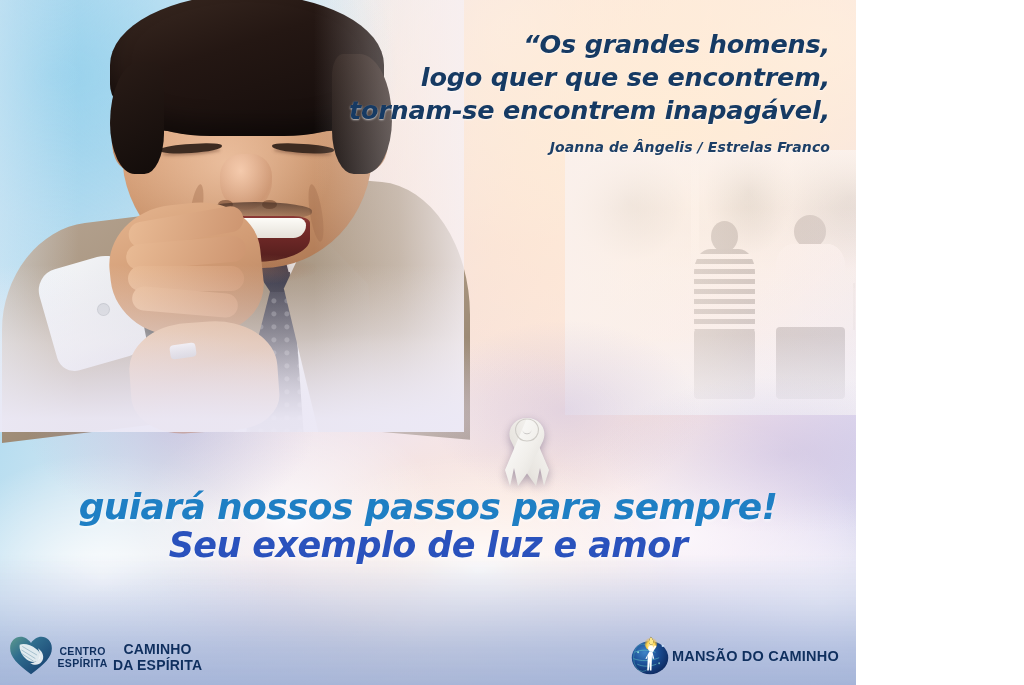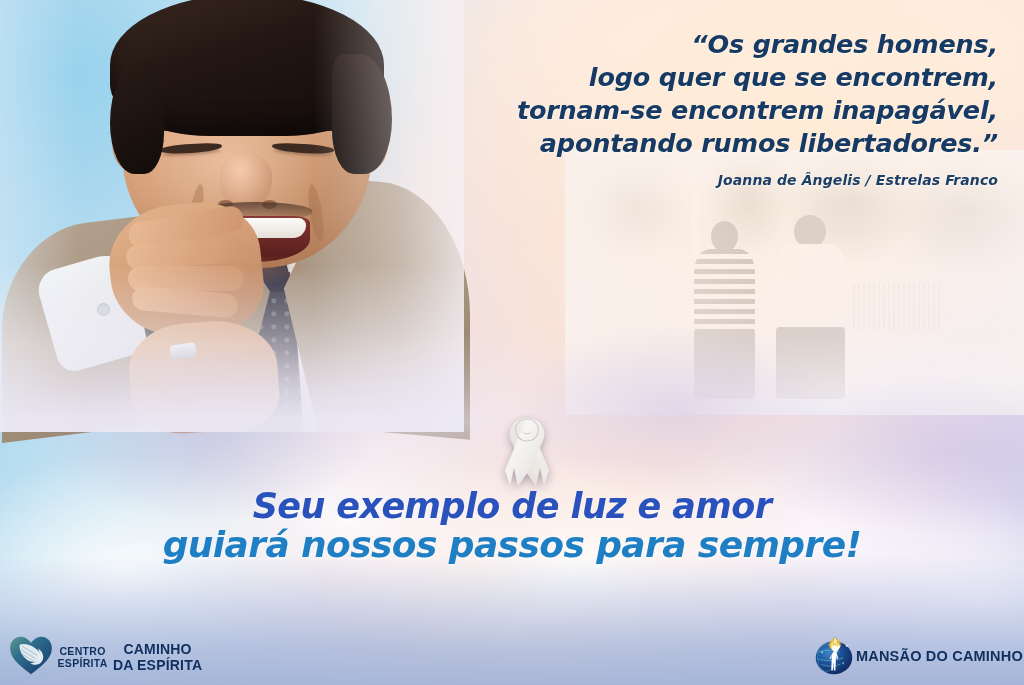--- a/index.html
+++ b/index.html
@@ -7,21 +7,21 @@
 
   html, body {
     width:1024px; height:685px;
     overflow:hidden;
     font-family:"Liberation Sans", sans-serif;
     background:#fff;
   }
 
   #stage {
     position:relative;
-    width:1024px; height:685px;
+    width:856px; height:685px;
     overflow:hidden;
     isolation:isolate;
   }
 
   
   .bg-base {
     position:absolute; inset:0;
     background:
       linear-gradient(110deg,
         #9ed2ec 0%,
@@ -303,21 +303,21 @@
   .msg-1 { font-size:38px; color:#2340b4; text-shadow:0 2px 3px rgba(255,255,255,.55); }
   .msg-2 { font-size:35px; color:#2a52bd; margin-top:2px; text-shadow:0 2px 3px rgba(255,255,255,.55); }
   .msg-3 { font-size:36px; color:#1f7fc4; margin-top:2px; text-shadow:0 2px 3px rgba(255,255,255,.55); }
 
   
   .logo {
     position:absolute; bottom:6px; z-index:30;
     display:flex; align-items:center;
   }
   .logo-left  { left:8px;  width:196px; }
-  .logo-right { right:0; width:212px; }
+  .logo-right { right:16px; width:212px; }
   .logo-mark { width:46px; height:40px; margin-bottom:3px; }
   .logo-right .logo-mark { width:44px; height:42px; }
   .logo-txt {
     font-family:"Liberation Sans", sans-serif;
     font-weight:bold;
     color:#0f2f5e;
     text-align:center;
     line-height:1.12;
     letter-spacing:.3px;
   }
@@ -401,21 +401,20 @@
   </div>
 
   <div class="clouds-lower"></div>
   <div class="clouds-violet"></div>
   <div class="bottom-band"></div>
 
   <div class="quote">
     <div class="quote-line">“Os grandes homens,</div>
     <div class="quote-line">logo quer que se encontrem,</div>
     <div class="quote-line">tornam-se encontrem inapagável,</div>
-    <div class="quote-line">apontando rumos libertadores.”</div>
     <div class="quote-attrib">Joanna de Ângelis / Estrelas Franco</div>
   </div>
 
   <div class="ribbon-wrap">
     <svg viewBox="0 0 70 80" width="70" height="80" aria-hidden="true">
       <defs>
         <linearGradient id="rgA" x1="0" y1="0" x2="1" y2="1">
           <stop offset="0%" stop-color="#ffffff"></stop>
           <stop offset="55%" stop-color="#f1efeb"></stop>
           <stop offset="100%" stop-color="#dcd9d4"></stop>
@@ -427,22 +426,22 @@
         </linearGradient>
       </defs>
       <path d="M35 8 C22 8 14 20 19 31 L34 62 L44 76 L48 58 L52 76 L57 60 Z" fill="url(#rgB)"></path>
       <path d="M35 8 C48 8 56 20 51 31 L36 62 L26 76 L22 58 L18 76 L13 60 Z" fill="url(#rgA)"></path>
       <path d="M35 9 C27 9 22 16 24 23 C26 29 31 31 35 31 C39 31 44 29 46 23 C48 16 43 9 35 9 Z" fill="none" stroke="#cfccc7" stroke-width="1.1"></path>
       <path d="M30 19 C31 25 39 25 40 19 C39 26 31 26 30 19 Z" fill="#8e8b88" opacity=".55"></path>
     </svg>
   </div>
 
   <div class="message">
+    <div class="msg-line msg-3">guiará nossos passos para sempre!</div>
     <div class="msg-line msg-2">Seu exemplo de luz e amor</div>
-    <div class="msg-line msg-3">guiará nossos passos para sempre!</div>
   </div>
 
   <div class="logo logo-left">
     <div class="logo-mark">
       <svg viewBox="0 0 52 46" width="46" height="40" aria-hidden="true">
         <defs>
           <linearGradient id="hg" x1="0" y1="0" x2="1" y2="1">
             <stop offset="0%" stop-color="#5d9a8e"></stop>
             <stop offset="35%" stop-color="#2f6d8e"></stop>
             <stop offset="100%" stop-color="#13386b"></stop>

